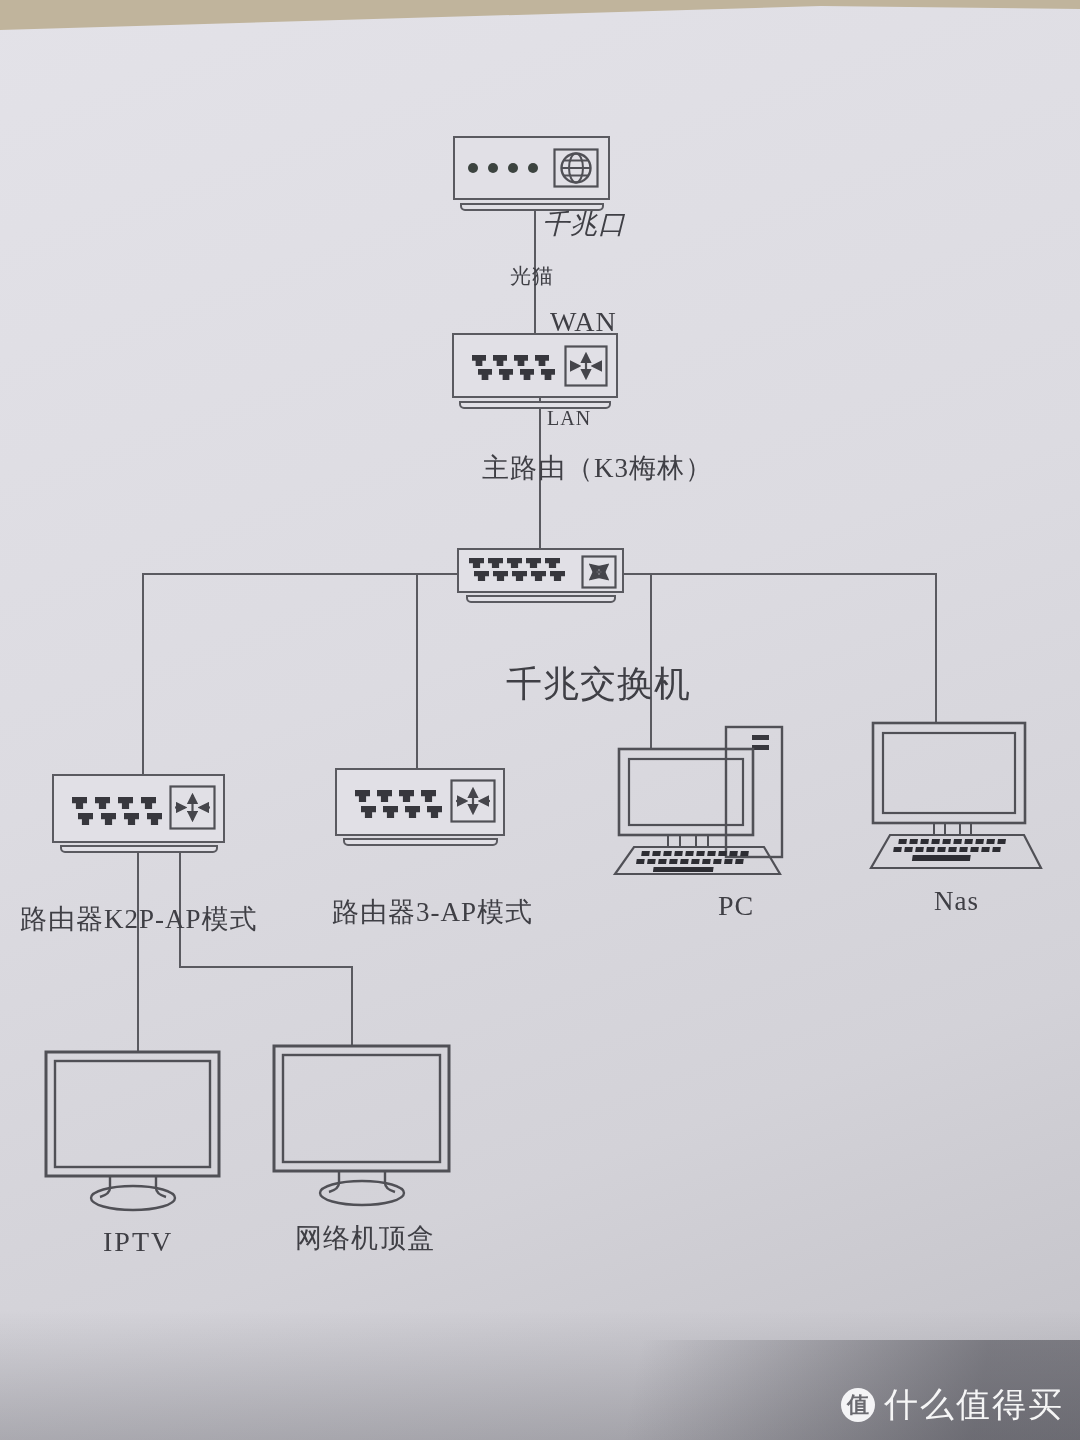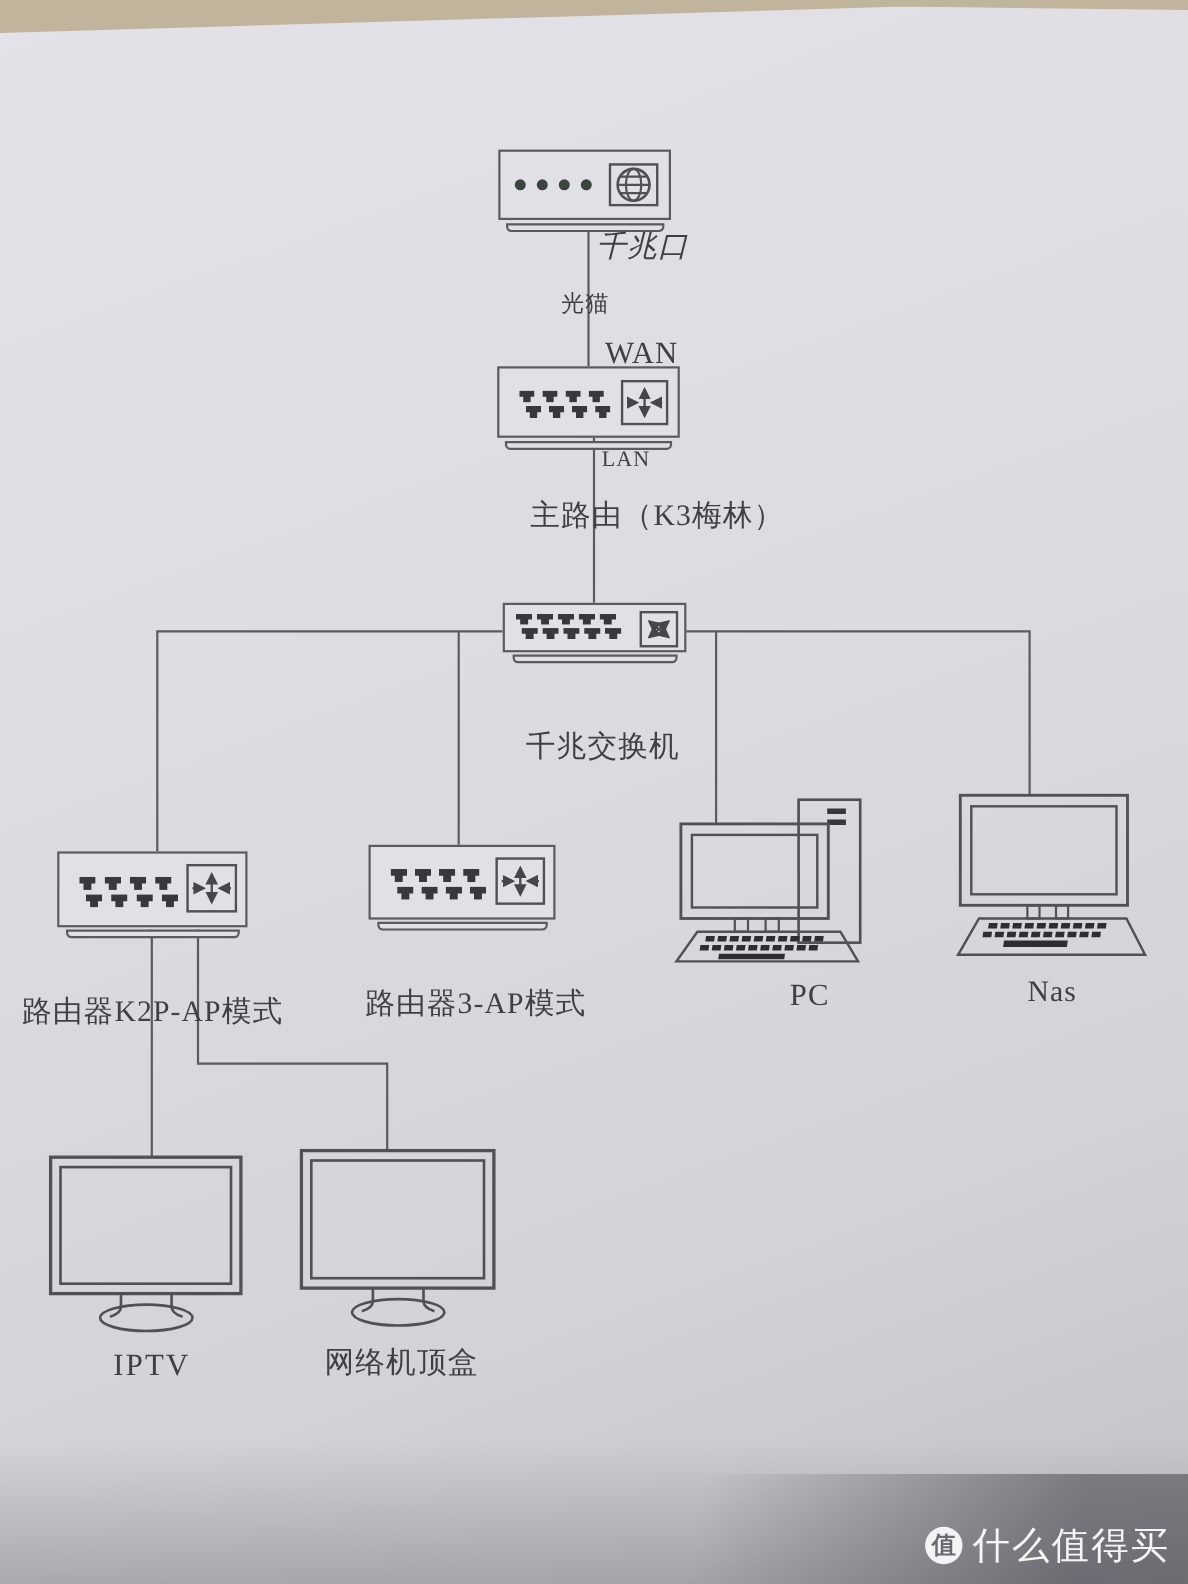--- a/index.html
+++ b/index.html
@@ -113,21 +113,21 @@
   <span class="port" style="left:72px;top:21px;width:15px;height:10px;"></span>
   <span class="port" style="left:91px;top:21px;width:15px;height:10px;"></span>
   <svg class="iconbox" style="left:122px;top:5px;" width="36" height="34">
     <rect x="1.5" y="1.5" width="33" height="31" class="stroke" stroke-width="2.2"></rect>
     <line x1="9.5" y1="10" x2="26.5" y2="24" class="stroke" stroke-width="2.2" marker-start="url(#ah)" marker-end="url(#ah)"></line>
     <line x1="26.5" y1="10" x2="9.5" y2="24" class="stroke" stroke-width="2.2" marker-start="url(#ah)" marker-end="url(#ah)"></line>
   </svg>
 </div>
 <div class="base" style="left:466px;top:595px;width:150px;"></div>
 
-<div class="lbl" style="left:478px;top:660px;font-size:27px;">千兆交换机</div>
+<div class="lbl" style="left:506px;top:660px;font-size:36px;">千兆交换机</div>
 
 <div class="device" style="left:52px;top:774px;width:173px;height:69px;">
   <span class="port" style="left:18px;top:21px;width:15px;height:12px;"></span>
   <span class="port" style="left:41px;top:21px;width:15px;height:12px;"></span>
   <span class="port" style="left:64px;top:21px;width:15px;height:12px;"></span>
   <span class="port" style="left:87px;top:21px;width:15px;height:12px;"></span>
   <span class="port" style="left:24px;top:37px;width:15px;height:12px;"></span>
   <span class="port" style="left:47px;top:37px;width:15px;height:12px;"></span>
   <span class="port" style="left:70px;top:37px;width:15px;height:12px;"></span>
   <span class="port" style="left:93px;top:37px;width:15px;height:12px;"></span>

